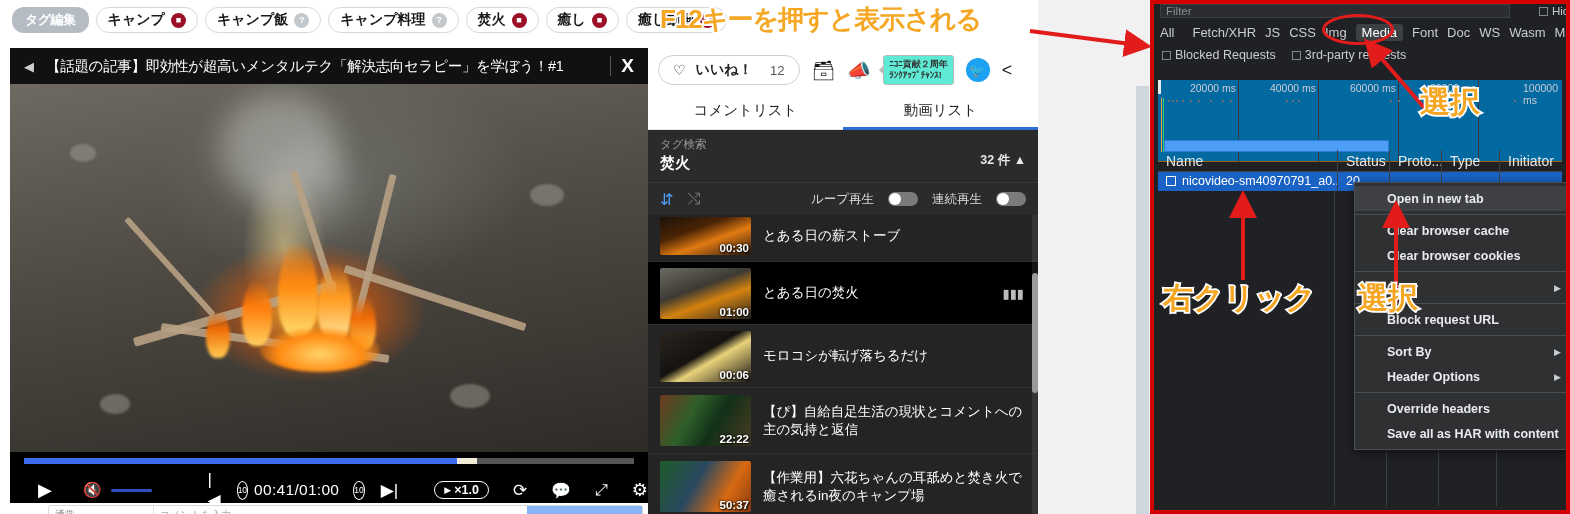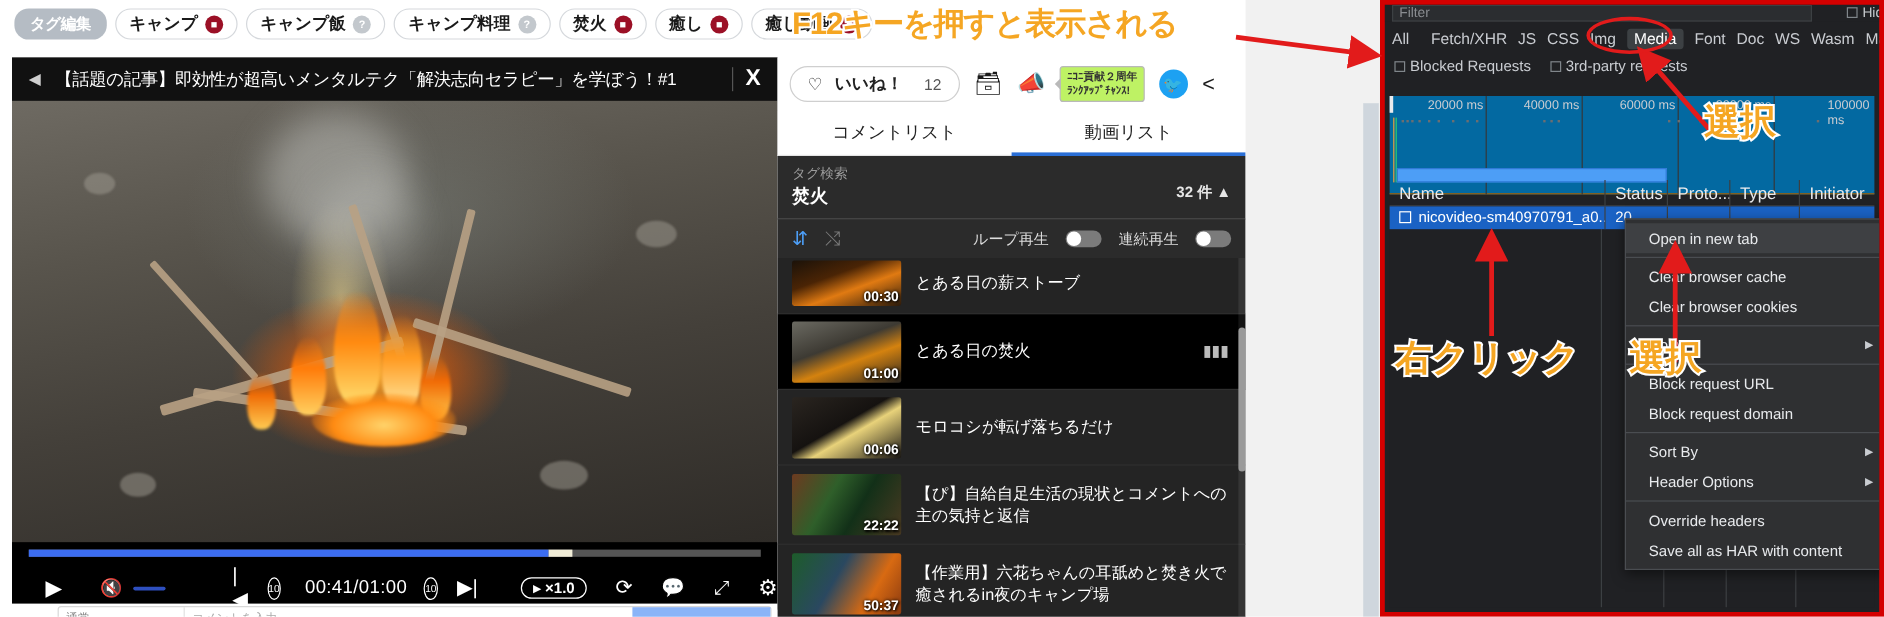--- a/index.html
+++ b/index.html
@@ -77,21 +77,21 @@
   .cf-input { flex:1; font-size:10px; color:#aaa; padding:2px 6px; }
   .cf-btn { width:115px; background:#8ab4f8; }
 
   
   .side-col { position:absolute; left:648px; top:48px; width:390px; height:466px; background:#fff; }
   .action-bar { height:44px; display:flex; align-items:center; gap:12px; padding-left:10px; background:#fff; }
   .like-pill { display:flex; align-items:center; gap:10px; border:1px solid #cfcfcf;
                border-radius:17px; height:30px; padding:0 14px; font-size:14px; font-weight:bold; color:#222; }
   .like-count { color:#555; font-weight:normal; font-size:13px; min-width:22px; text-align:right; }
   .ab-icon { color:#1a1a1a; display:inline-flex; align-items:center; }
-  .balloon { position:relative; border:1px solid #b9b9b9; border-radius:3px; background:#bef264;
+  .balloon { position:relative; border:1px solid #b9b9b9; border-radius:3px; background:#5eead4;
              font-size:9px; line-height:1.25; color:#333; padding:3px 5px; font-weight:bold; white-space:nowrap; }
   .balloon:before { content:""; position:absolute; left:-5px; top:9px;
              border-top:5px solid transparent; border-bottom:5px solid transparent;
              border-right:5px solid #b9b9b9; }
   .tw-circle { width:24px; height:24px; border-radius:50%; background:#1da1f2;
                display:inline-flex; align-items:center; justify-content:center; color:#fff; font-size:13px; }
 
   .tabs { height:38px; display:flex; background:#fff; border-bottom:1px solid #e4e4e4; }
   .tab { flex:1; display:flex; align-items:center; justify-content:center;
          font-size:14.5px; color:#222; position:relative; }
@@ -171,21 +171,21 @@
                 overflow:hidden; white-space:nowrap; }
   .rowcb { display:inline-block; width:10px; height:10px; border:1.5px solid #fff; vertical-align:-1px; margin-right:6px; }
 
   .dt-colline { position:absolute; top:187px; width:1px; background:#3c4043; }
   .dt-body { position:absolute; left:4px; top:187px; width:404px; height:315px; background:#202124; }
 
   
   .ctxmenu { position:absolute; left:200px; top:178px; width:218px; background:#2f3032;
              border:1px solid #4a4d51; box-shadow:0 3px 10px rgba(0,0,0,.5); z-index:40;
              padding:3px 0; font-size:12.5px; color:#e8eaed; }
-  .ctx-item { height:25px; display:flex; align-items:center; padding-left:19px; position:relative; }
+  .ctx-item { height:25px; display:flex; align-items:center; padding-left:32px; position:relative;font-weight:bold; }
   .ctx-item.hl { background:#3e4043; }
   .ctx-sep { height:1px; background:#4a4d51; margin:3px 0; }
   .ctx-arrow { position:absolute; right:10px; font-size:9px; color:#c9ccd1; }
 
   
   .ann { position:absolute; font-weight:bold; color:#f5a623;
          -webkit-text-stroke:3.5px #fff; paint-order:stroke fill; white-space:nowrap; z-index:60; }
   .ann-f12 { left:660px; top:2px; font-size:26px; letter-spacing:-1px; }
   .ann-sel1 { left:1420px; top:82px; font-size:30px; }
   .ann-right { left:1163px; top:278px; font-size:30px; }
@@ -265,21 +265,21 @@
           <div class="played"></div>
         </div>
         <div class="ctrl-row">
           <span class="cbtn" style="margin-left:28px; font-size:18px;">▶</span>
           <span class="cbtn" style="margin-left:32px; font-size:15px;">🔇</span>
           <span class="vol-bar" style="margin-left:8px;"></span>
           <span class="cbtn" style="margin-left:56px; font-size:17px;">|◀</span>
           <span class="circ-skip" style="margin-left:16px;">
               <span>10</span>
             </span>
-          <span class="time" style="margin-left:20px;">00:41/01:00</span>
+          <span class="time" style="margin-left:6px;">00:41/01:00</span>
           <span class="circ-skip" style="margin-left:14px;">
               <span>10</span>
             </span>
           <span class="cbtn" style="margin-left:16px; font-size:17px;">▶|</span>
           <span class="speed-pill" style="margin-left:36px;">
             <span style="font-size:9px;">▶</span>
             <span>×1.0</span>
           </span>
           <span class="cbtn" style="margin-left:24px; font-size:17px;">⟳</span>
           <span class="cbtn" style="margin-left:24px; font-size:16px;">💬</span>
@@ -493,21 +493,20 @@
         <div class="ctx-sep"></div>
         <div class="ctx-item">Clear browser cache</div>
         <div class="ctx-item">Clear browser cookies</div>
         <div class="ctx-sep"></div>
         <div class="ctx-item">
           <span>Copy</span>
           <span class="ctx-arrow">▶</span>
         </div>
         <div class="ctx-sep"></div>
         <div class="ctx-item">Block request URL</div>
-        <div class="ctx-item">Block request domain</div>
         <div class="ctx-sep"></div>
         <div class="ctx-item">
           <span>Sort By</span>
           <span class="ctx-arrow">▶</span>
         </div>
         <div class="ctx-item">
           <span>Header Options</span>
           <span class="ctx-arrow">▶</span>
         </div>
         <div class="ctx-sep"></div>

